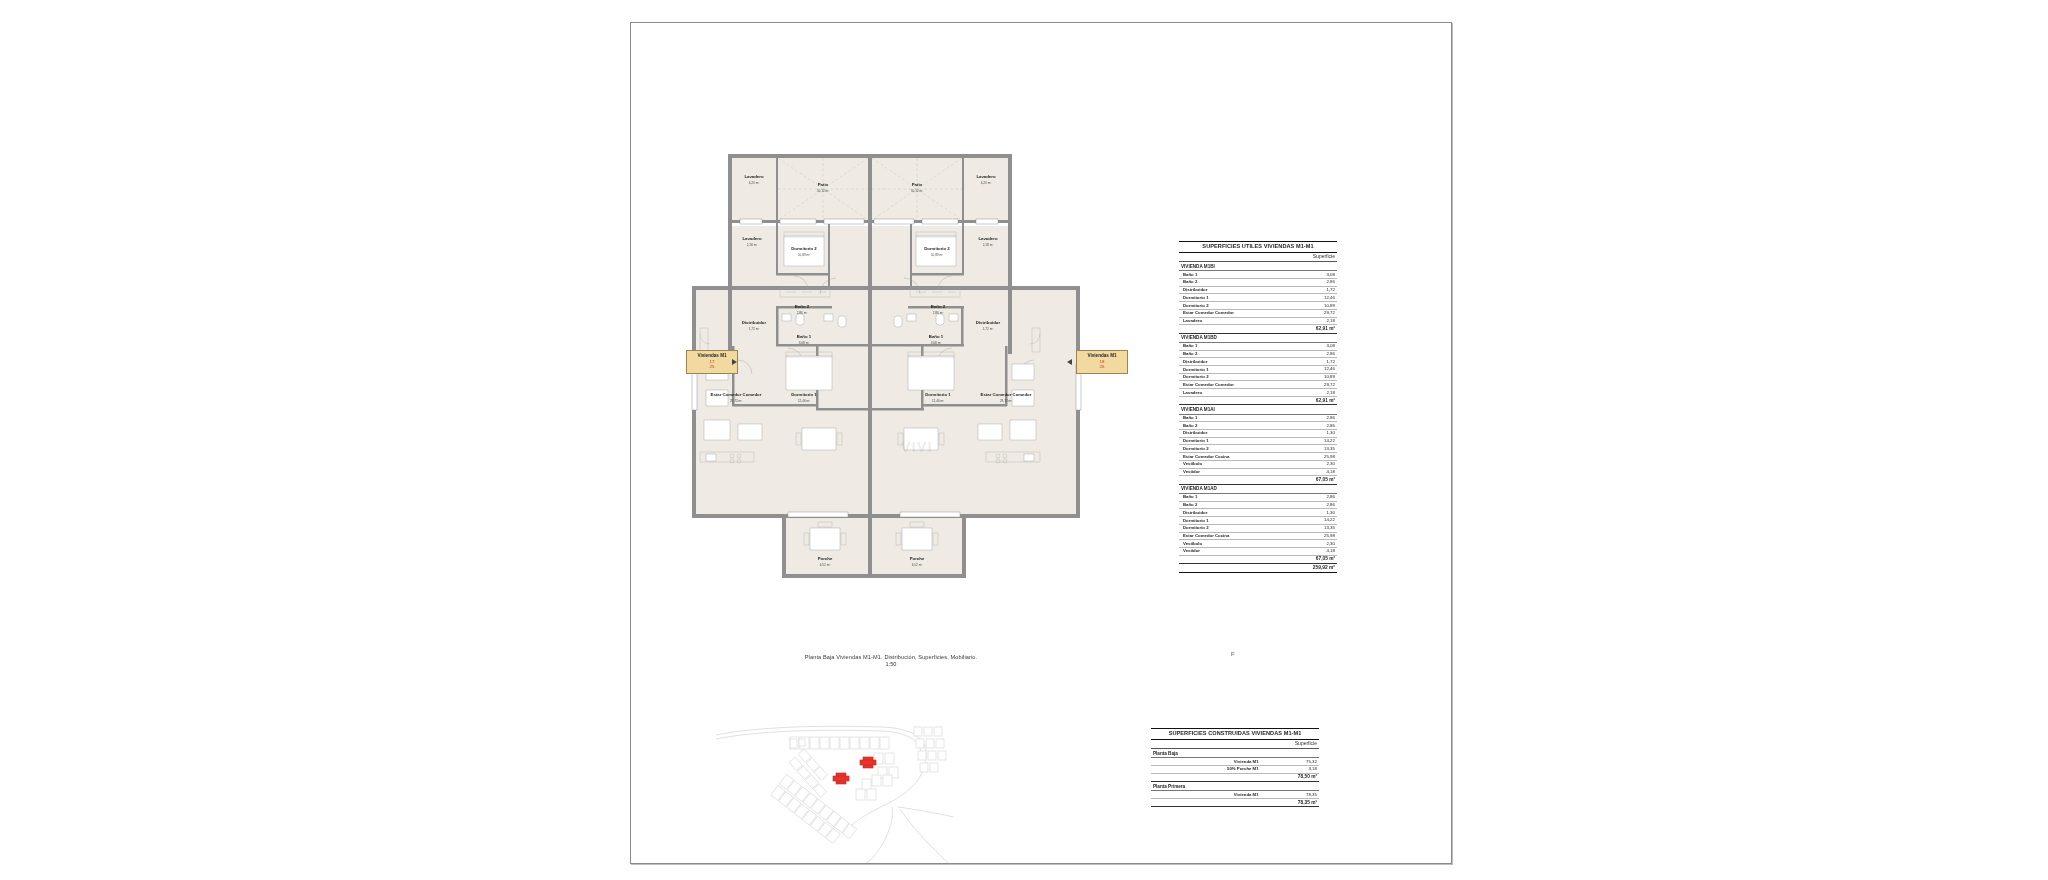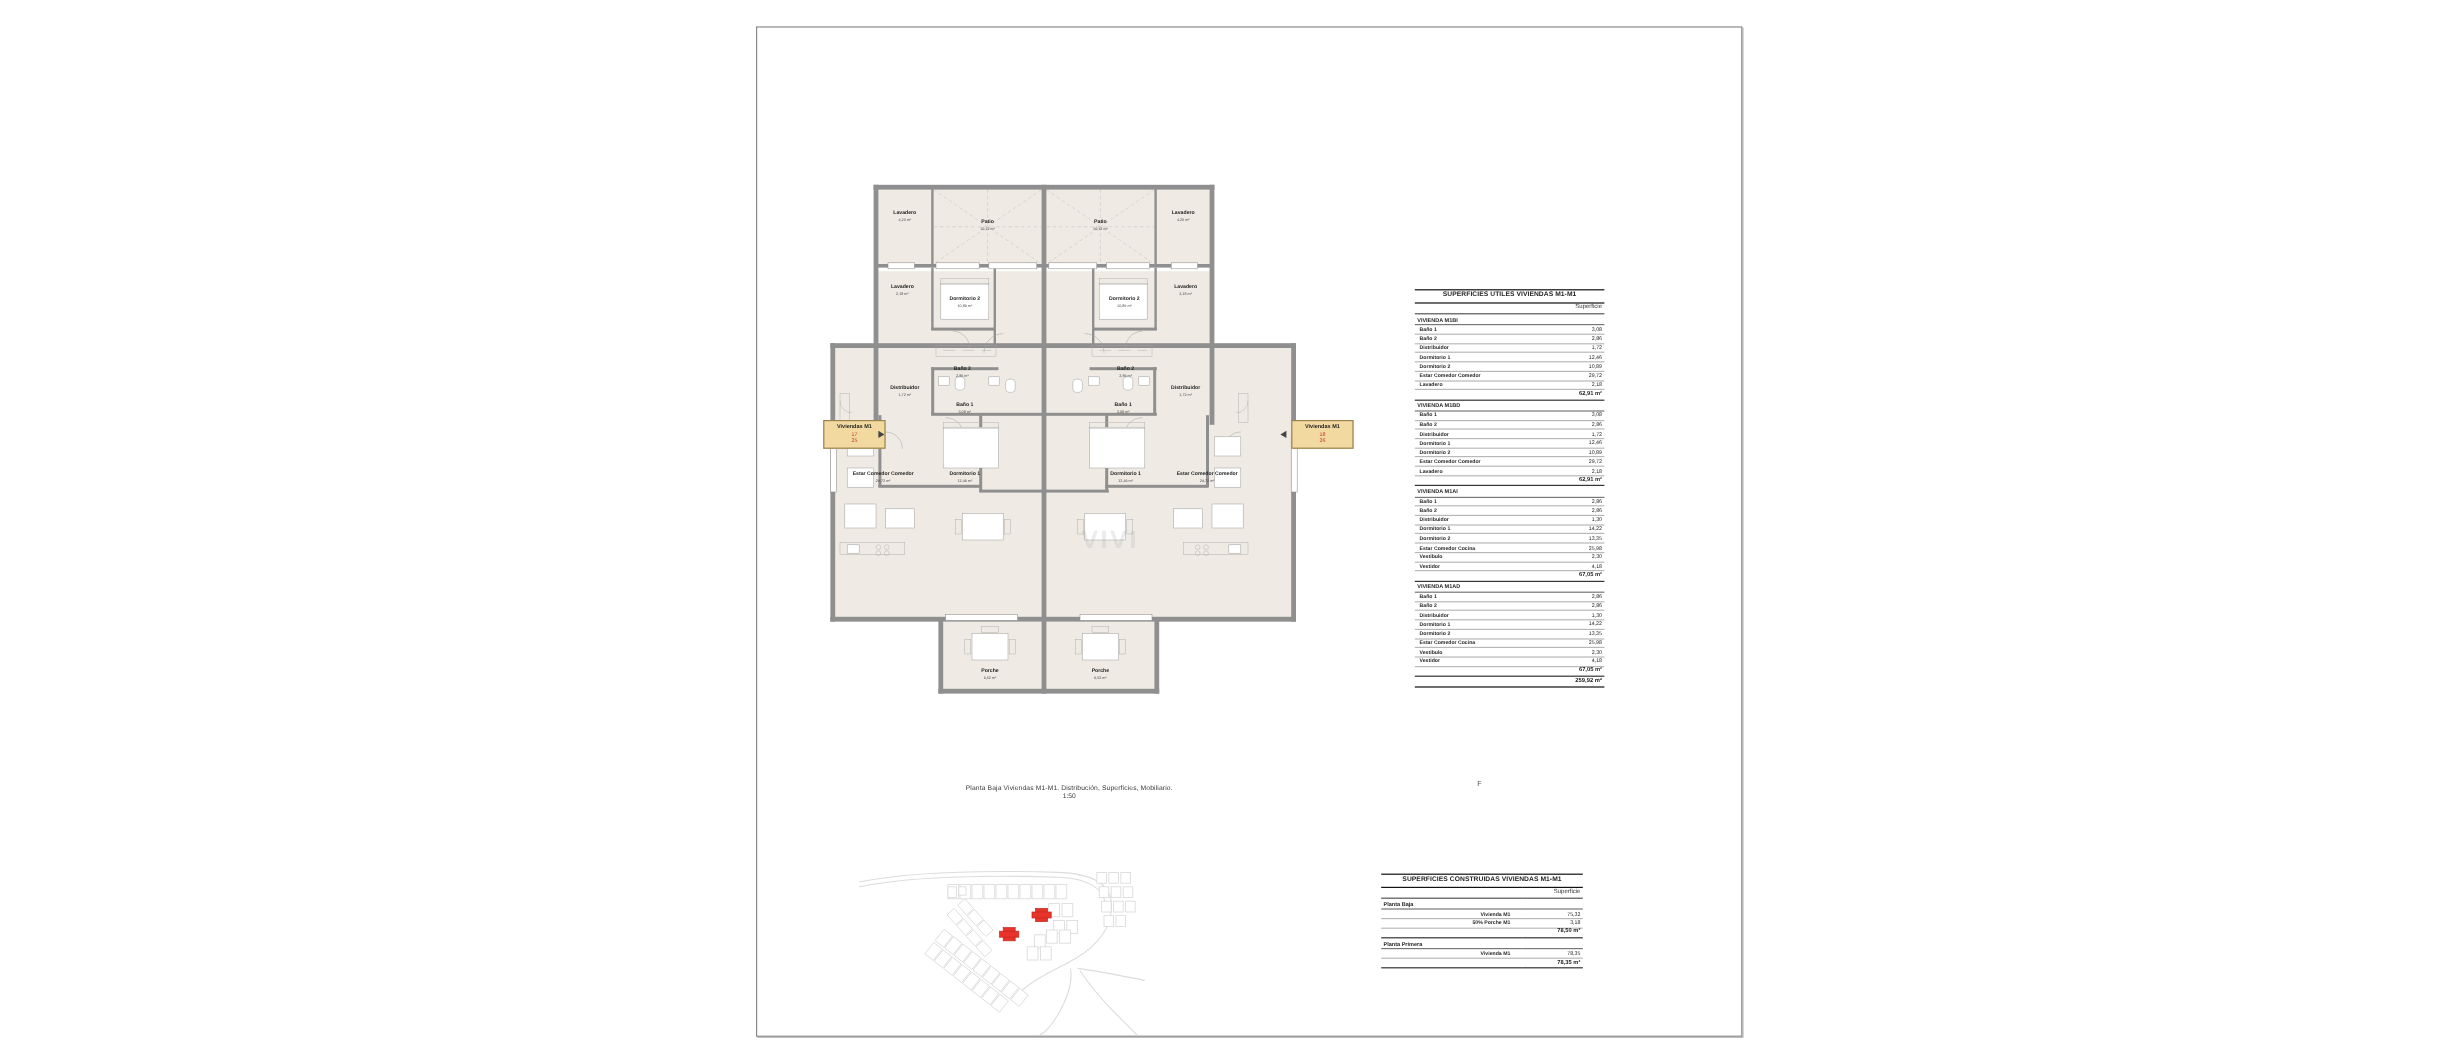--- a/index.html
+++ b/index.html
@@ -166,21 +166,21 @@
     width: 280px;
     height: 150px;
   }
   .sitemap svg { display:block; width: 280px; height: 150px; }
 
   
   .watermark {
     position: absolute;
     left: 270px;
     top: 392px;
-    font-size: 21px;
+    font-size: 14px;
     font-weight: bold;
     color: rgba(150,150,150,0.18);
     letter-spacing: .1em;
     pointer-events: none;
     margin-top: 24px;
   }
 </style>
 </head>
 <body>
 

